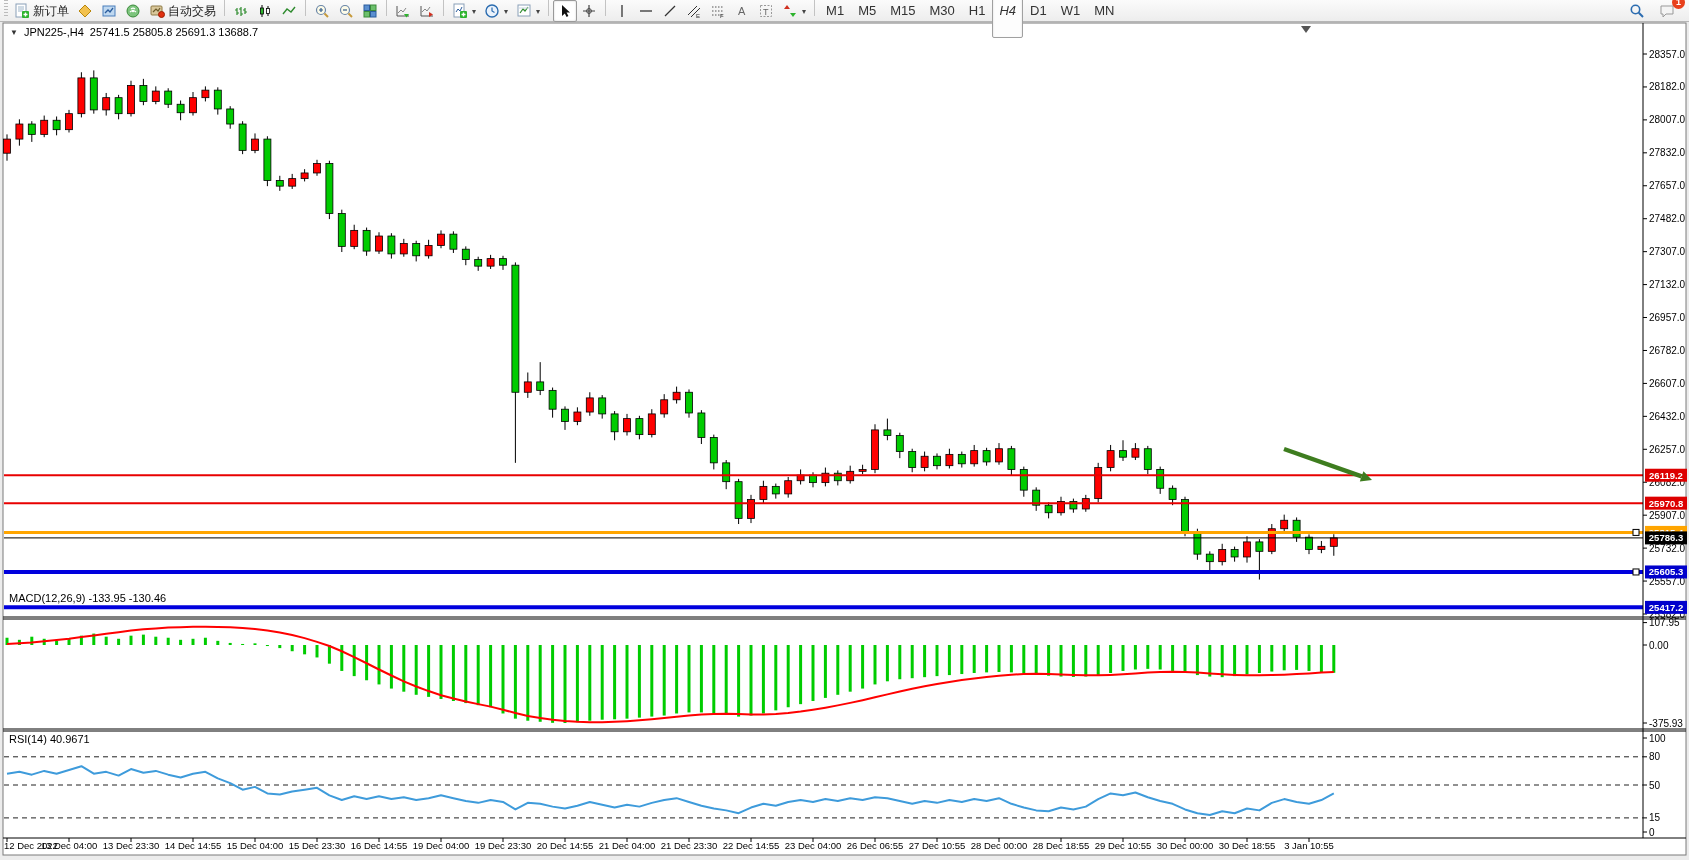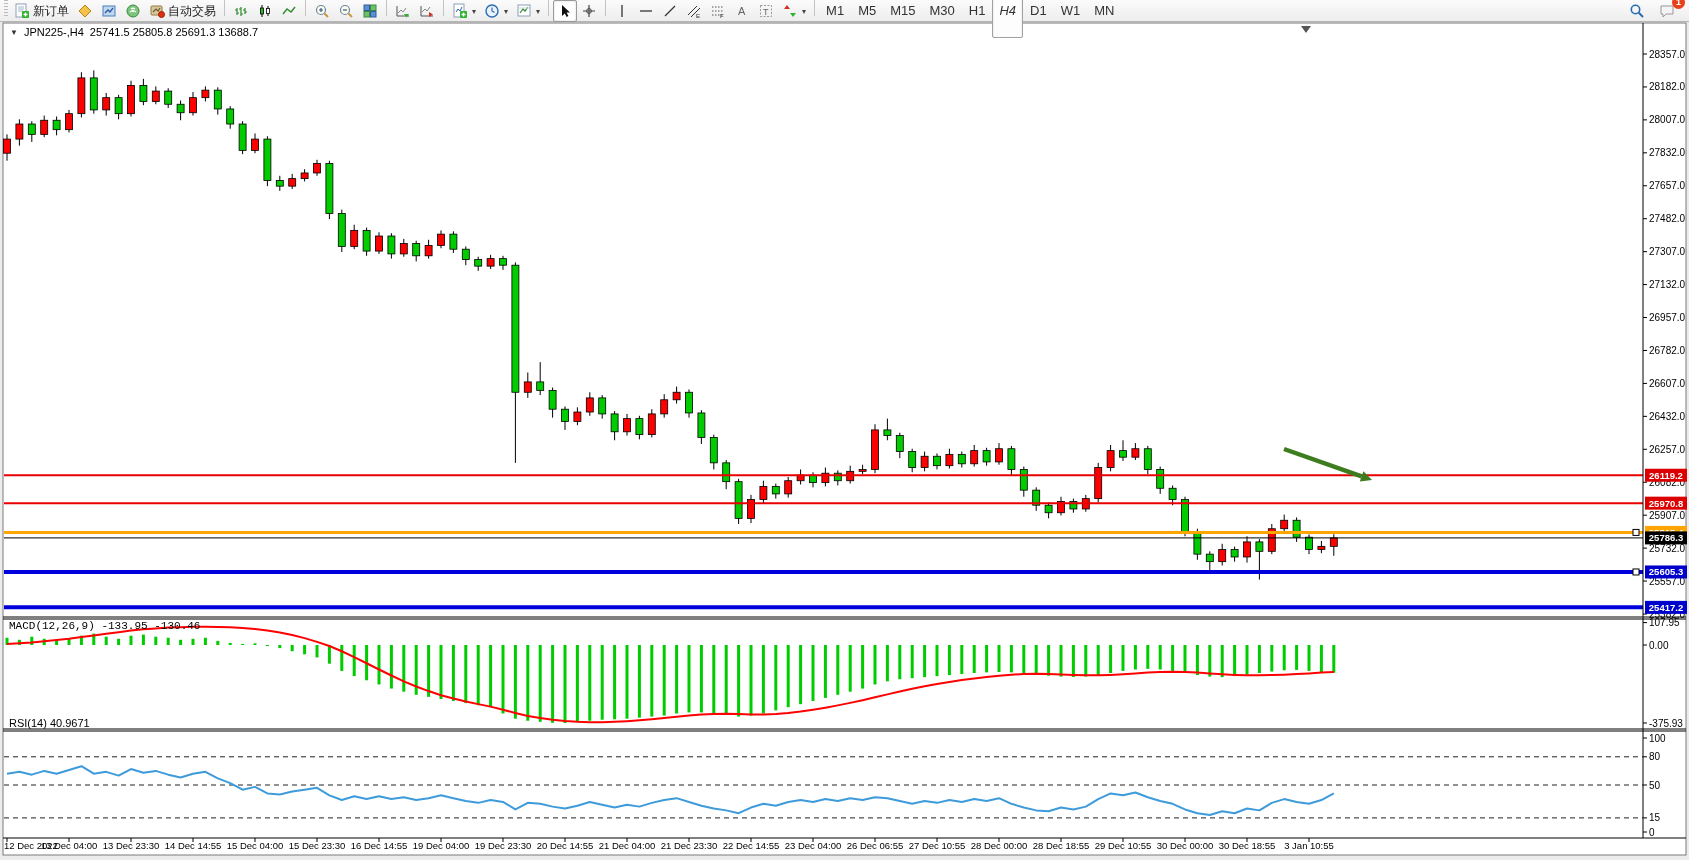--- a/index.html
+++ b/index.html
@@ -24,22 +24,22 @@
   .tf-btn.active{background:#fdfdfd;border-color:#a0a0a0;box-shadow:inset 0 1px 2px #d8d8d8;font-style:italic;}
   .tb-right{margin-left:auto;display:flex;align-items:center;gap:6px;padding-right:8px;}
   .badge{position:absolute;top:-5px;right:-7px;min-width:13px;height:13px;border-radius:8px;
     background:#e8401c;color:#fff;font-size:9px;font-weight:bold;text-align:center;line-height:13px;}
   .chat-wrap{position:relative;}
   
   .chart-title{position:absolute;left:10px;top:26px;font-size:11px;color:#000;z-index:10;
     display:flex;align-items:center;gap:6px;}
   .chart-title .tri{font-size:8px;color:#333;}
   .ind-label{position:absolute;left:9px;font-size:11px;color:#000;z-index:10;}
-  .ind-label.macd{top:620px;font-family:Liberation Mono, monospace;}
-  .ind-label.rsi{top:717px;}
+  .ind-label.macd{top:592px;}
+  .ind-label.rsi{top:733px;}
   svg.main{position:absolute;left:0;top:0;z-index:1;}
   text{font-family:"Liberation Sans","DejaVu Sans",sans-serif;}
 </style>
 </head>
 <body>
 
 <div class="app">
 
   <div class="toolbar">
     <div class="tb-grip"></div>

